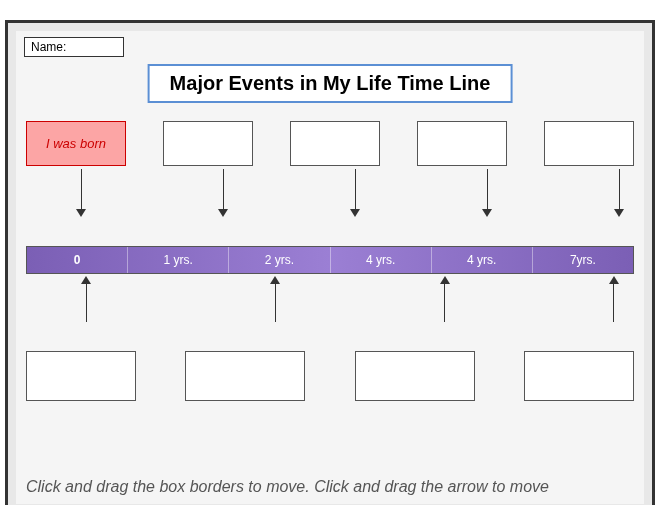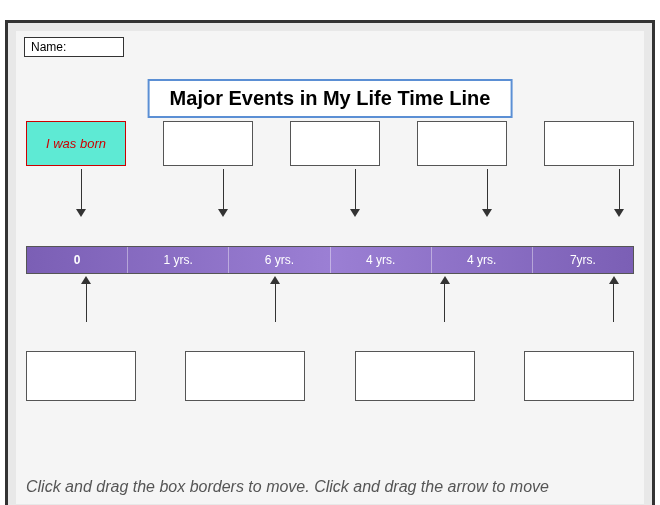--- a/index.html
+++ b/index.html
@@ -30,21 +30,21 @@
       top: 6px;
       left: 8px;
       border: 1px solid #333;
       padding: 2px 6px;
       font-size: 12px;
       background: #fff;
       width: 100px;
     }
     .title-box {
       position: absolute;
-      top: 48px;
+      top: 33px;
       left: 50%;
       transform: translateX(-50%);
       border: 2px solid #5b8fd4;
       padding: 6px 20px;
       font-size: 20px;
       font-weight: bold;
       background: #fff;
       white-space: nowrap;
     }
     
@@ -62,21 +62,21 @@
       border: 1px solid #555;
       background: #fff;
       display: flex;
       align-items: center;
       justify-content: center;
     }
     .event-box-first {
       width: 100px;
       height: 45px;
       border: 1px solid #cc0000;
-      background: #5eead4;
+      background: #fca5a5;
       font-size: 13px;
       color: #cc0000;
       padding: 4px;
       font-style: italic;
     }
     .event-box-top {
       width: 90px;
       height: 45px;
     }
     
@@ -239,21 +239,21 @@
       </div>
       <div class="arrow-down-container" style="margin-right:10px;">
         <div class="arrow-line"></div>
         <div class="arrow-head-down"></div>
       </div>
     </div>
 
     <div class="timeline-bar">
       <div class="timeline-label">0</div>
       <div class="timeline-label">1 yrs.</div>
-      <div class="timeline-label">6 yrs.</div>
+      <div class="timeline-label">2 yrs.</div>
       <div class="timeline-label">4 yrs.</div>
       <div class="timeline-label">4 yrs.</div>
       <div class="timeline-label">7yrs.</div>
     </div>
 
     <div class="arrows-bottom">
       <div class="arrow-up-container" style="margin-left:55px;">
         <div class="arrow-head-up"></div>
         <div class="arrow-line-up"></div>
       </div>

